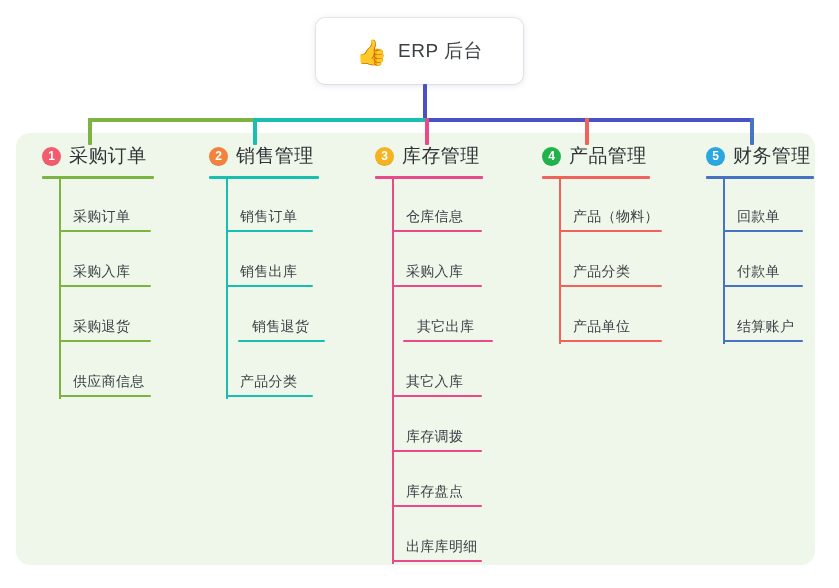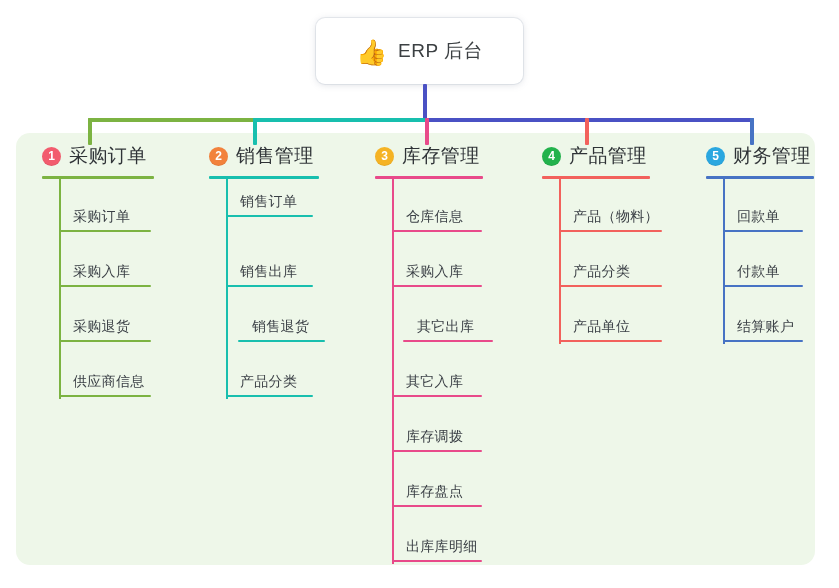--- a/index.html
+++ b/index.html
@@ -189,21 +189,21 @@
           <div class="leaf-rule" style="width: 92px; background: rgb(124, 179, 66);"></div>
         </div>
       </div>
       <div class="branch" style="left: 205px;">
         <div class="branch-head">
           <span class="badge" style="background: rgb(242, 130, 60);">2</span>
           <span class="branch-title">销售管理</span>
         </div>
         <div class="branch-rule" style="width: 110px; background: rgb(24, 191, 174);"></div>
         <div class="branch-spine" style="background: rgb(24, 191, 174); height: 221px;"></div>
-        <div class="leaf" style="top: 40px; height: 34px; width: 97px;">
+        <div class="leaf" style="top: 55px; height: 34px; width: 97px;">
           <span class="leaf-label">销售订单</span>
           <div class="leaf-rule" style="width: 87px; background: rgb(24, 191, 174);"></div>
         </div>
         <div class="leaf" style="top: 110px; height: 34px; width: 97px;">
           <span class="leaf-label">销售出库</span>
           <div class="leaf-rule" style="width: 87px; background: rgb(24, 191, 174);"></div>
         </div>
         <div class="leaf" style="top: 165px; height: 34px; width: 97px; margin-left: 12px;">
           <span class="leaf-label">销售退货</span>
           <div class="leaf-rule" style="width: 87px; background: rgb(24, 191, 174);"></div>

